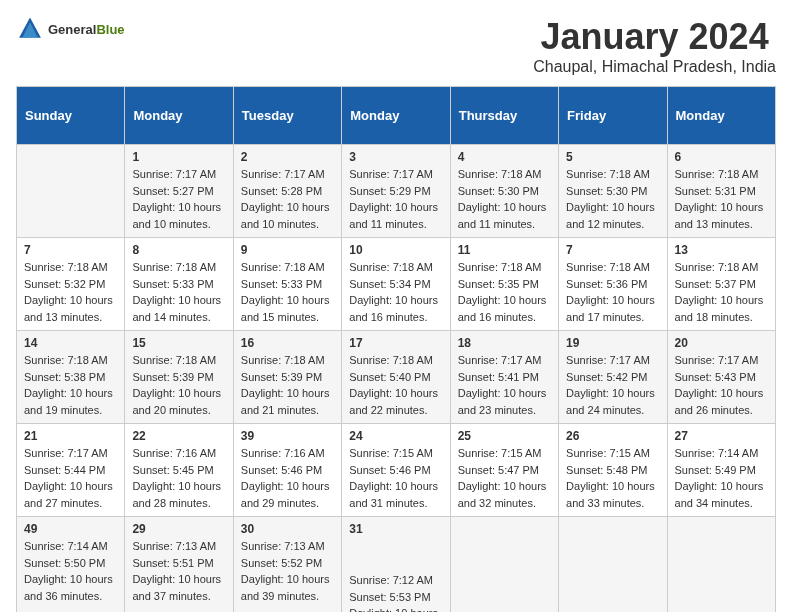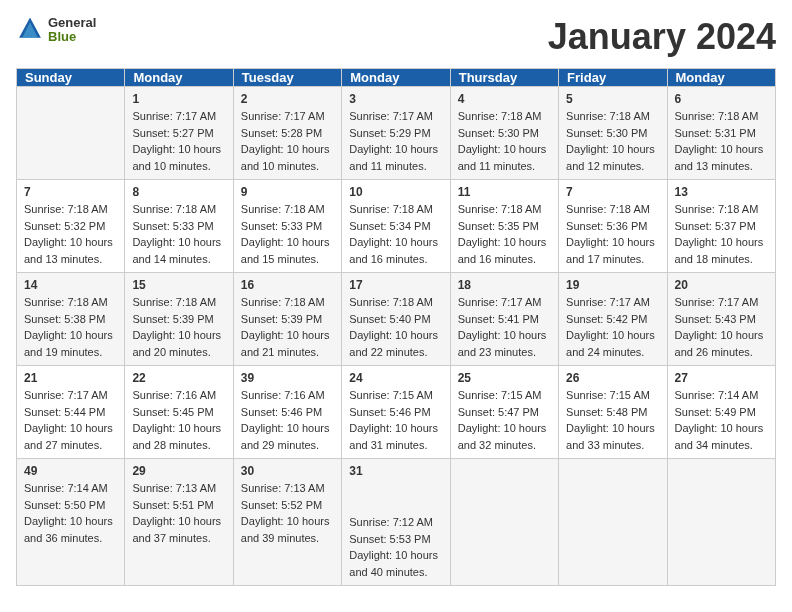--- a/index.html
+++ b/index.html
@@ -16,21 +16,21 @@
       align-items: flex-start;
       margin-bottom: 10px;
     }
     .logo {
       display: flex;
       align-items: center;
       gap: 4px;
     }
     .logo-text {
       display: flex;
-      flex-direction: column;
+      flex-direction: row;
       font-size: 13px;
       font-weight: bold;
       color: #333;
       line-height: 1.1;
     }
     .logo-text span:last-child {
       color: #1a5fa8;
     }
     .logo-icon {
       width: 28px;
@@ -50,21 +50,21 @@
     }
     table {
       width: 100%;
       border-collapse: collapse;
       table-layout: fixed;
     }
     thead tr th {
       background-color: #1a5fa8;
       color: #fff;
       text-align: left;
-      padding: 1px 8px;
+      padding: 21px 8px;
       font-size: 13px;
       font-weight: bold;
       border: 1px solid #ccc;
     }
     tbody tr td {
       border: 1px solid #ccc;
       vertical-align: top;
       padding: 5px 7px;
       font-size: 11px;
       color: #333;
@@ -95,20 +95,21 @@
       <polygon points="18,2 32,28 4,28" fill="#1a5fa8"></polygon>
       <polygon points="18,8 28,28 8,28" fill="#4a9fd4" opacity="0.7"></polygon>
     </svg>
     <div class="logo-text">
       <span>General</span>
       <span style="color:#4d7c0f">Blue</span>
     </div>
   </div>
   <div class="title-area">
     <div class="month-title">January 2024</div>
+    <div class="location-title">Chaupal, Himachal Pradesh, India</div>
   </div>
 </div>
 
 <table>
   <thead>
     <tr>
     <th>Sunday</th>
         <th>Monday</th>
         <th>Tuesday</th>
         <th>Monday</th>

